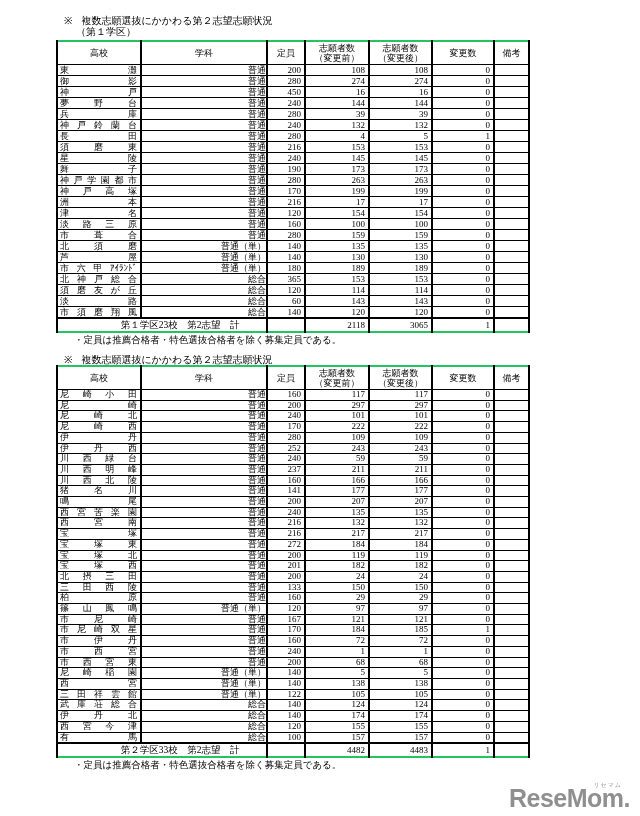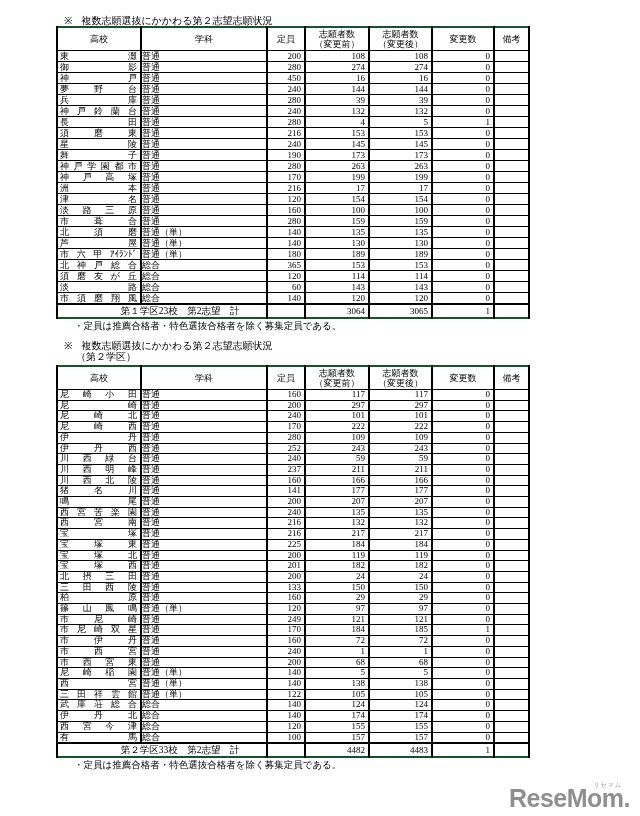--- a/index.html
+++ b/index.html
@@ -9,34 +9,34 @@
     position:relative;overflow:hidden;
   }
   .content{padding:13px 0 0 56px;width:472px;}
   .block{margin:0;}
   .block + .block{margin-top:8px;}
   .title{font-size:10px;line-height:11px;margin:2px 0 0 8px;white-space:nowrap;}
   .title .mark{margin-right:9px;}
   .subtitle{font-size:10px;line-height:11px;margin:0 0 3px 20px;}
   table{
     border-collapse:collapse;table-layout:fixed;width:472px;
-    border:2px solid #14532d;
+    border:2px solid #22c55e;
   }
   th,td{
     border-top:1px solid #000;border-bottom:1px solid #000;
     border-left:2px solid #000;border-right:2px solid #000;
     font-weight:normal;font-size:9px;padding:0;overflow:hidden;
     white-space:nowrap;
   }
   thead th{height:22px;text-align:center;line-height:10px;vertical-align:middle;}
   tbody td{height:10px;line-height:10px;vertical-align:middle;}
   .t2 tbody td{height:9.7px;line-height:9.7px;}
   tfoot td{height:12px;line-height:12px;border-top:2px solid #000;padding-left:36px;}
   td.num{text-align:right;padding-right:3px;}
-  td.dept{text-align:left;}
+  td.dept{text-align:right;}
   td.school .jn{display:flex;justify-content:space-between;padding:0 3px 0 2px;}
   td.school .jn span{display:block;}
   td.tlabel{text-align:center;font-size:9.5px;}
   .note{font-size:9.5px;line-height:11px;margin:2px 0 0 18px;}
   .logo{
     position:absolute;right:10px;bottom:5px;
     font-family:"Liberation Sans","DejaVu Sans",sans-serif;
     font-weight:bold;font-size:25px;line-height:25px;color:#8f8f8f;
     letter-spacing:-0.5px;
     text-align:center;
@@ -48,20 +48,21 @@
 </style>
 </head>
 <body>
 
 <div class="content">
 
   <section class="block">
     <div class="title">
       <span class="mark">※</span><span>複数志願選抜にかかわる第２志望志願状況</span>
     </div>
+    <div class="subtitle">（第１学区）</div>
     <table class="t1">
       <colgroup>
         <col style="width:84px">
           <col style="width:126px">
           <col style="width:38px">
         <col style="width:64px">
           <col style="width:63px">
           <col style="width:62px">
           <col style="width:35px">
       </colgroup>
@@ -429,35 +430,34 @@
             <td class="num">120</td>
             <td class="num">120</td>
             <td class="num">0</td>
             <td class="rem"></td>
           </tr>
         </tbody>
       <tfoot>
         <tr>
           <td colspan="2" class="tlabel">第１学区23校　第2志望　計</td>
           <td class="num">4250</td>
-          <td class="num">3064</td>
+          <td class="num">2118</td>
           <td class="num">3065</td>
           <td class="num">1</td>
           <td></td>
         </tr>
       </tfoot>
     </table>
     <div class="note">・定員は推薦合格者・特色選抜合格者を除く募集定員である。</div>
   </section>
 
   <section class="block">
     <div class="title">
       <span class="mark">※</span><span>複数志願選抜にかかわる第２志望志願状況</span>
     </div>
-    <div class="subtitle">（第２学区）</div>
     <table class="t2">
       <colgroup>
         <col style="width:84px">
           <col style="width:126px">
           <col style="width:38px">
         <col style="width:64px">
           <col style="width:63px">
           <col style="width:62px">
           <col style="width:35px">
       </colgroup>
@@ -693,21 +693,21 @@
           </tr>
           <tr>
             <td class="school">
               <div class="jn">
                 <span>宝</span>
                 <span>塚</span>
                 <span>東</span>
               </div>
             </td>
             <td class="dept">普通</td>
-            <td class="num">225</td>
+            <td class="num">272</td>
             <td class="num">184</td>
             <td class="num">184</td>
             <td class="num">0</td>
             <td class="rem"></td>
           </tr>
           <tr>
             <td class="school">
               <div class="jn">
                 <span>宝</span>
                 <span>塚</span>
@@ -800,21 +800,21 @@
           </tr>
           <tr>
             <td class="school">
               <div class="jn">
                 <span>市</span>
                 <span>尼</span>
                 <span>崎</span>
               </div>
             </td>
             <td class="dept">普通</td>
-            <td class="num">249</td>
+            <td class="num">167</td>
             <td class="num">121</td>
             <td class="num">121</td>
             <td class="num">0</td>
             <td class="rem"></td>
           </tr>
           <tr>
             <td class="school">
               <div class="jn">
                 <span>市</span>
                 <span>尼</span>

